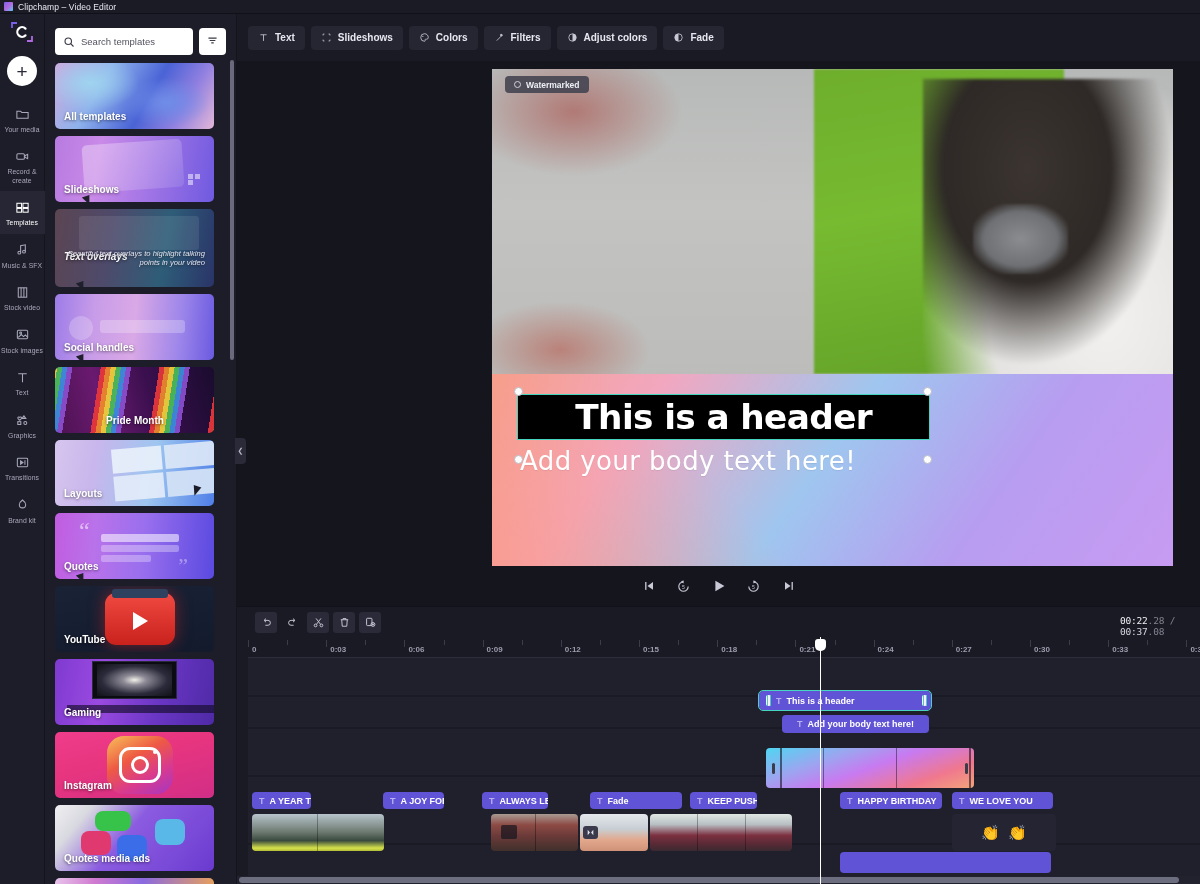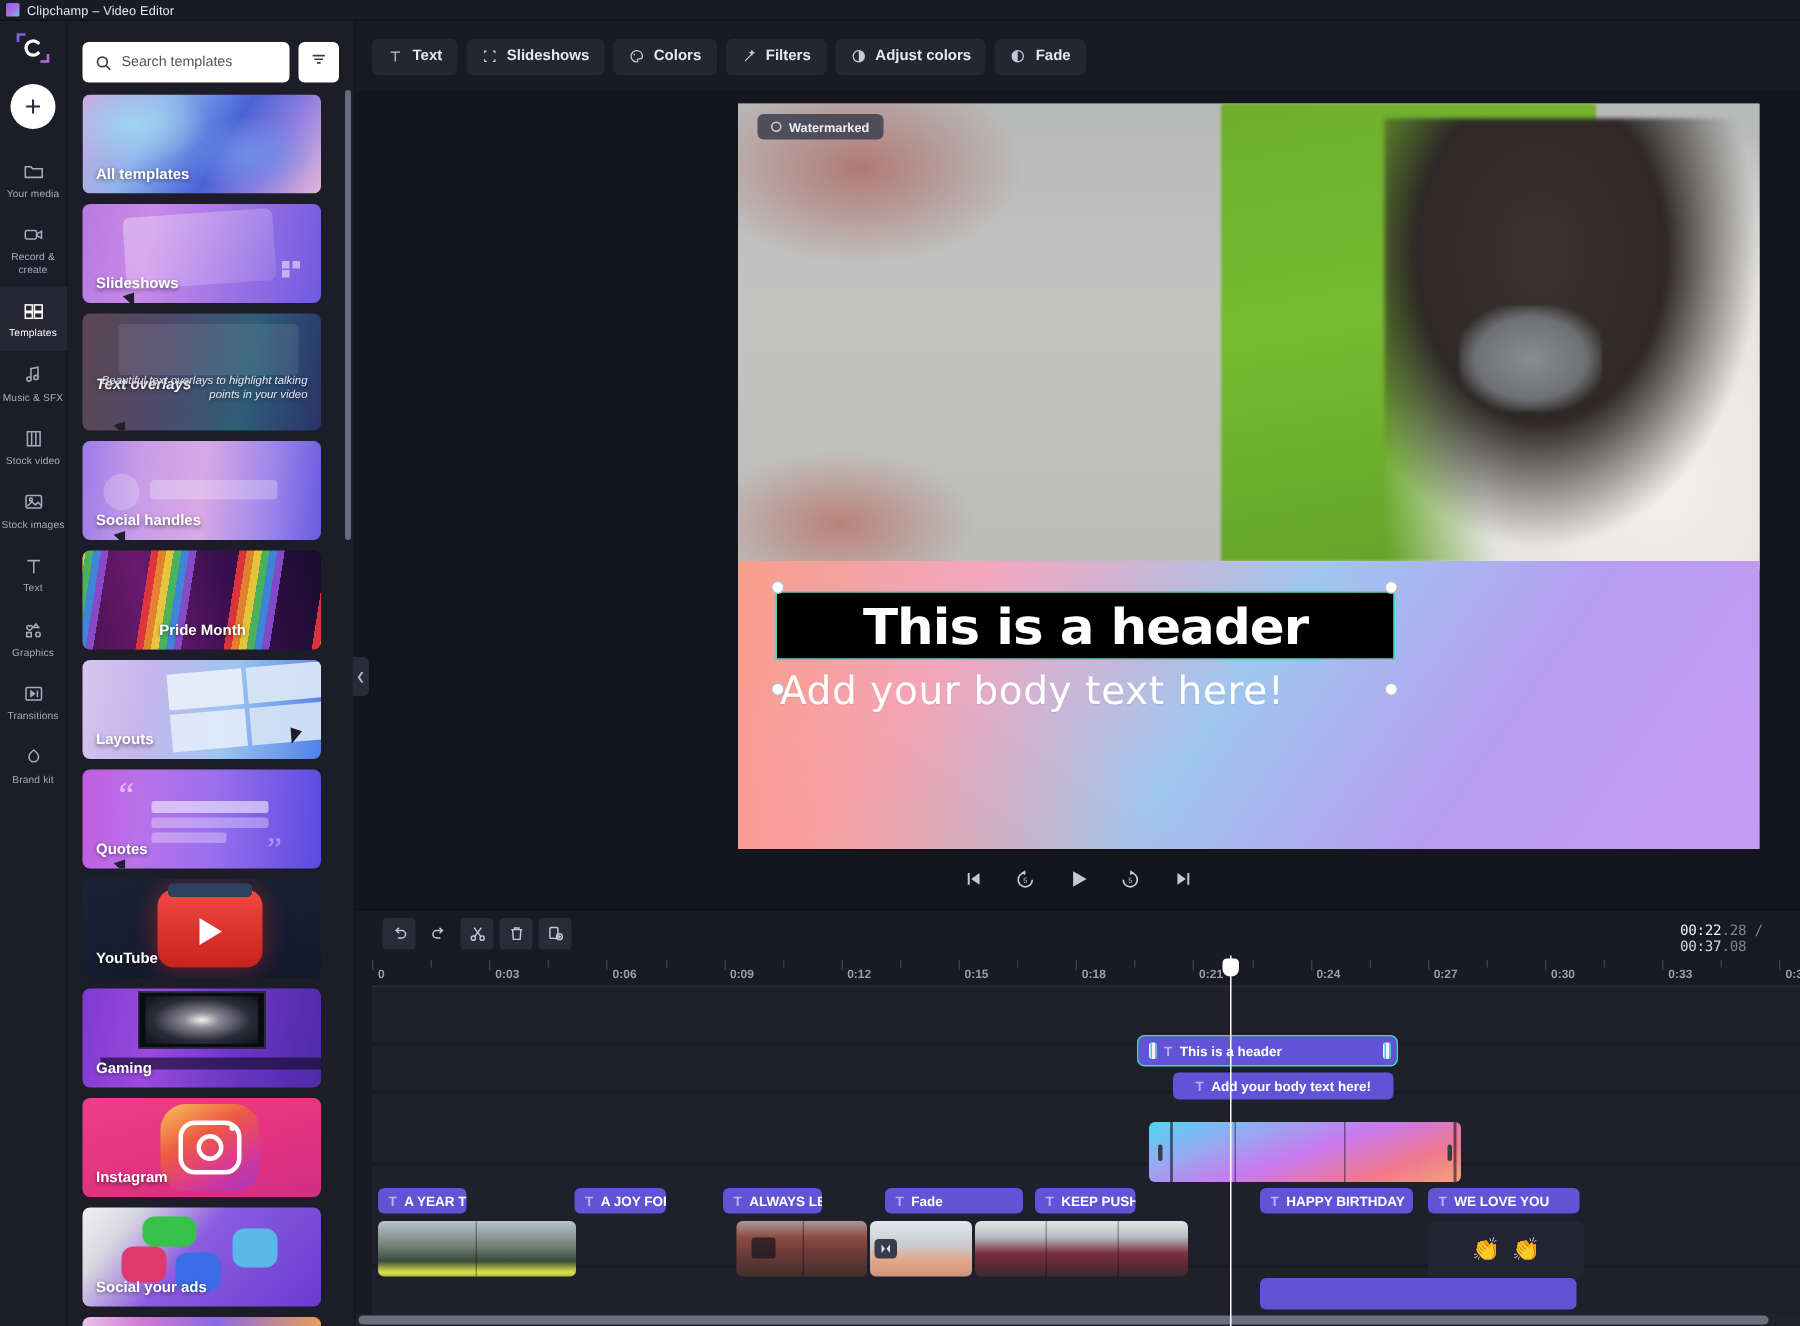--- a/index.html
+++ b/index.html
@@ -490,21 +490,21 @@
         <div style="position:absolute;left:76px;top:24px;width:18px;height:18px;border:3px solid #fff;border-radius:50%;"></div>
         <div style="position:absolute;left:98px;top:18px;width:4px;height:4px;border-radius:50%;background:#fff;"></div>
         <div class="tc-lbl">Instagram</div>
       </div>
 
       <div class="tcard" style="background:linear-gradient(130deg,#f0f0f2 0%,#d8d8e0 18%,#8b5ce0 45%,#7a4ad8 75%,#6a3ad0 100%);">
         <div style="position:absolute;left:40px;top:6px;width:36px;height:20px;border-radius:8px;background:#37c24a;"></div>
         <div style="position:absolute;left:26px;top:26px;width:30px;height:24px;border-radius:8px;background:#e0396f;"></div>
         <div style="position:absolute;left:62px;top:30px;width:30px;height:26px;border-radius:8px;background:#3b6de8;"></div>
         <div style="position:absolute;left:100px;top:14px;width:30px;height:26px;border-radius:8px;background:#5ab8e8;"></div>
-        <div class="tc-lbl">Social your ads</div>
+        <div class="tc-lbl">Quotes media ads</div>
       </div>
 
       <div class="tcard" style="height:14px;background:linear-gradient(100deg,#e8c4ea 0%,#d07ad0 25%,#8a6ae0 55%,#e8a05a 100%);"></div>
     </div>
 
     <div class="panel-scrollbar"></div>
   </div>
 
   <div class="panel-collapse">
     <span>❮</span>

